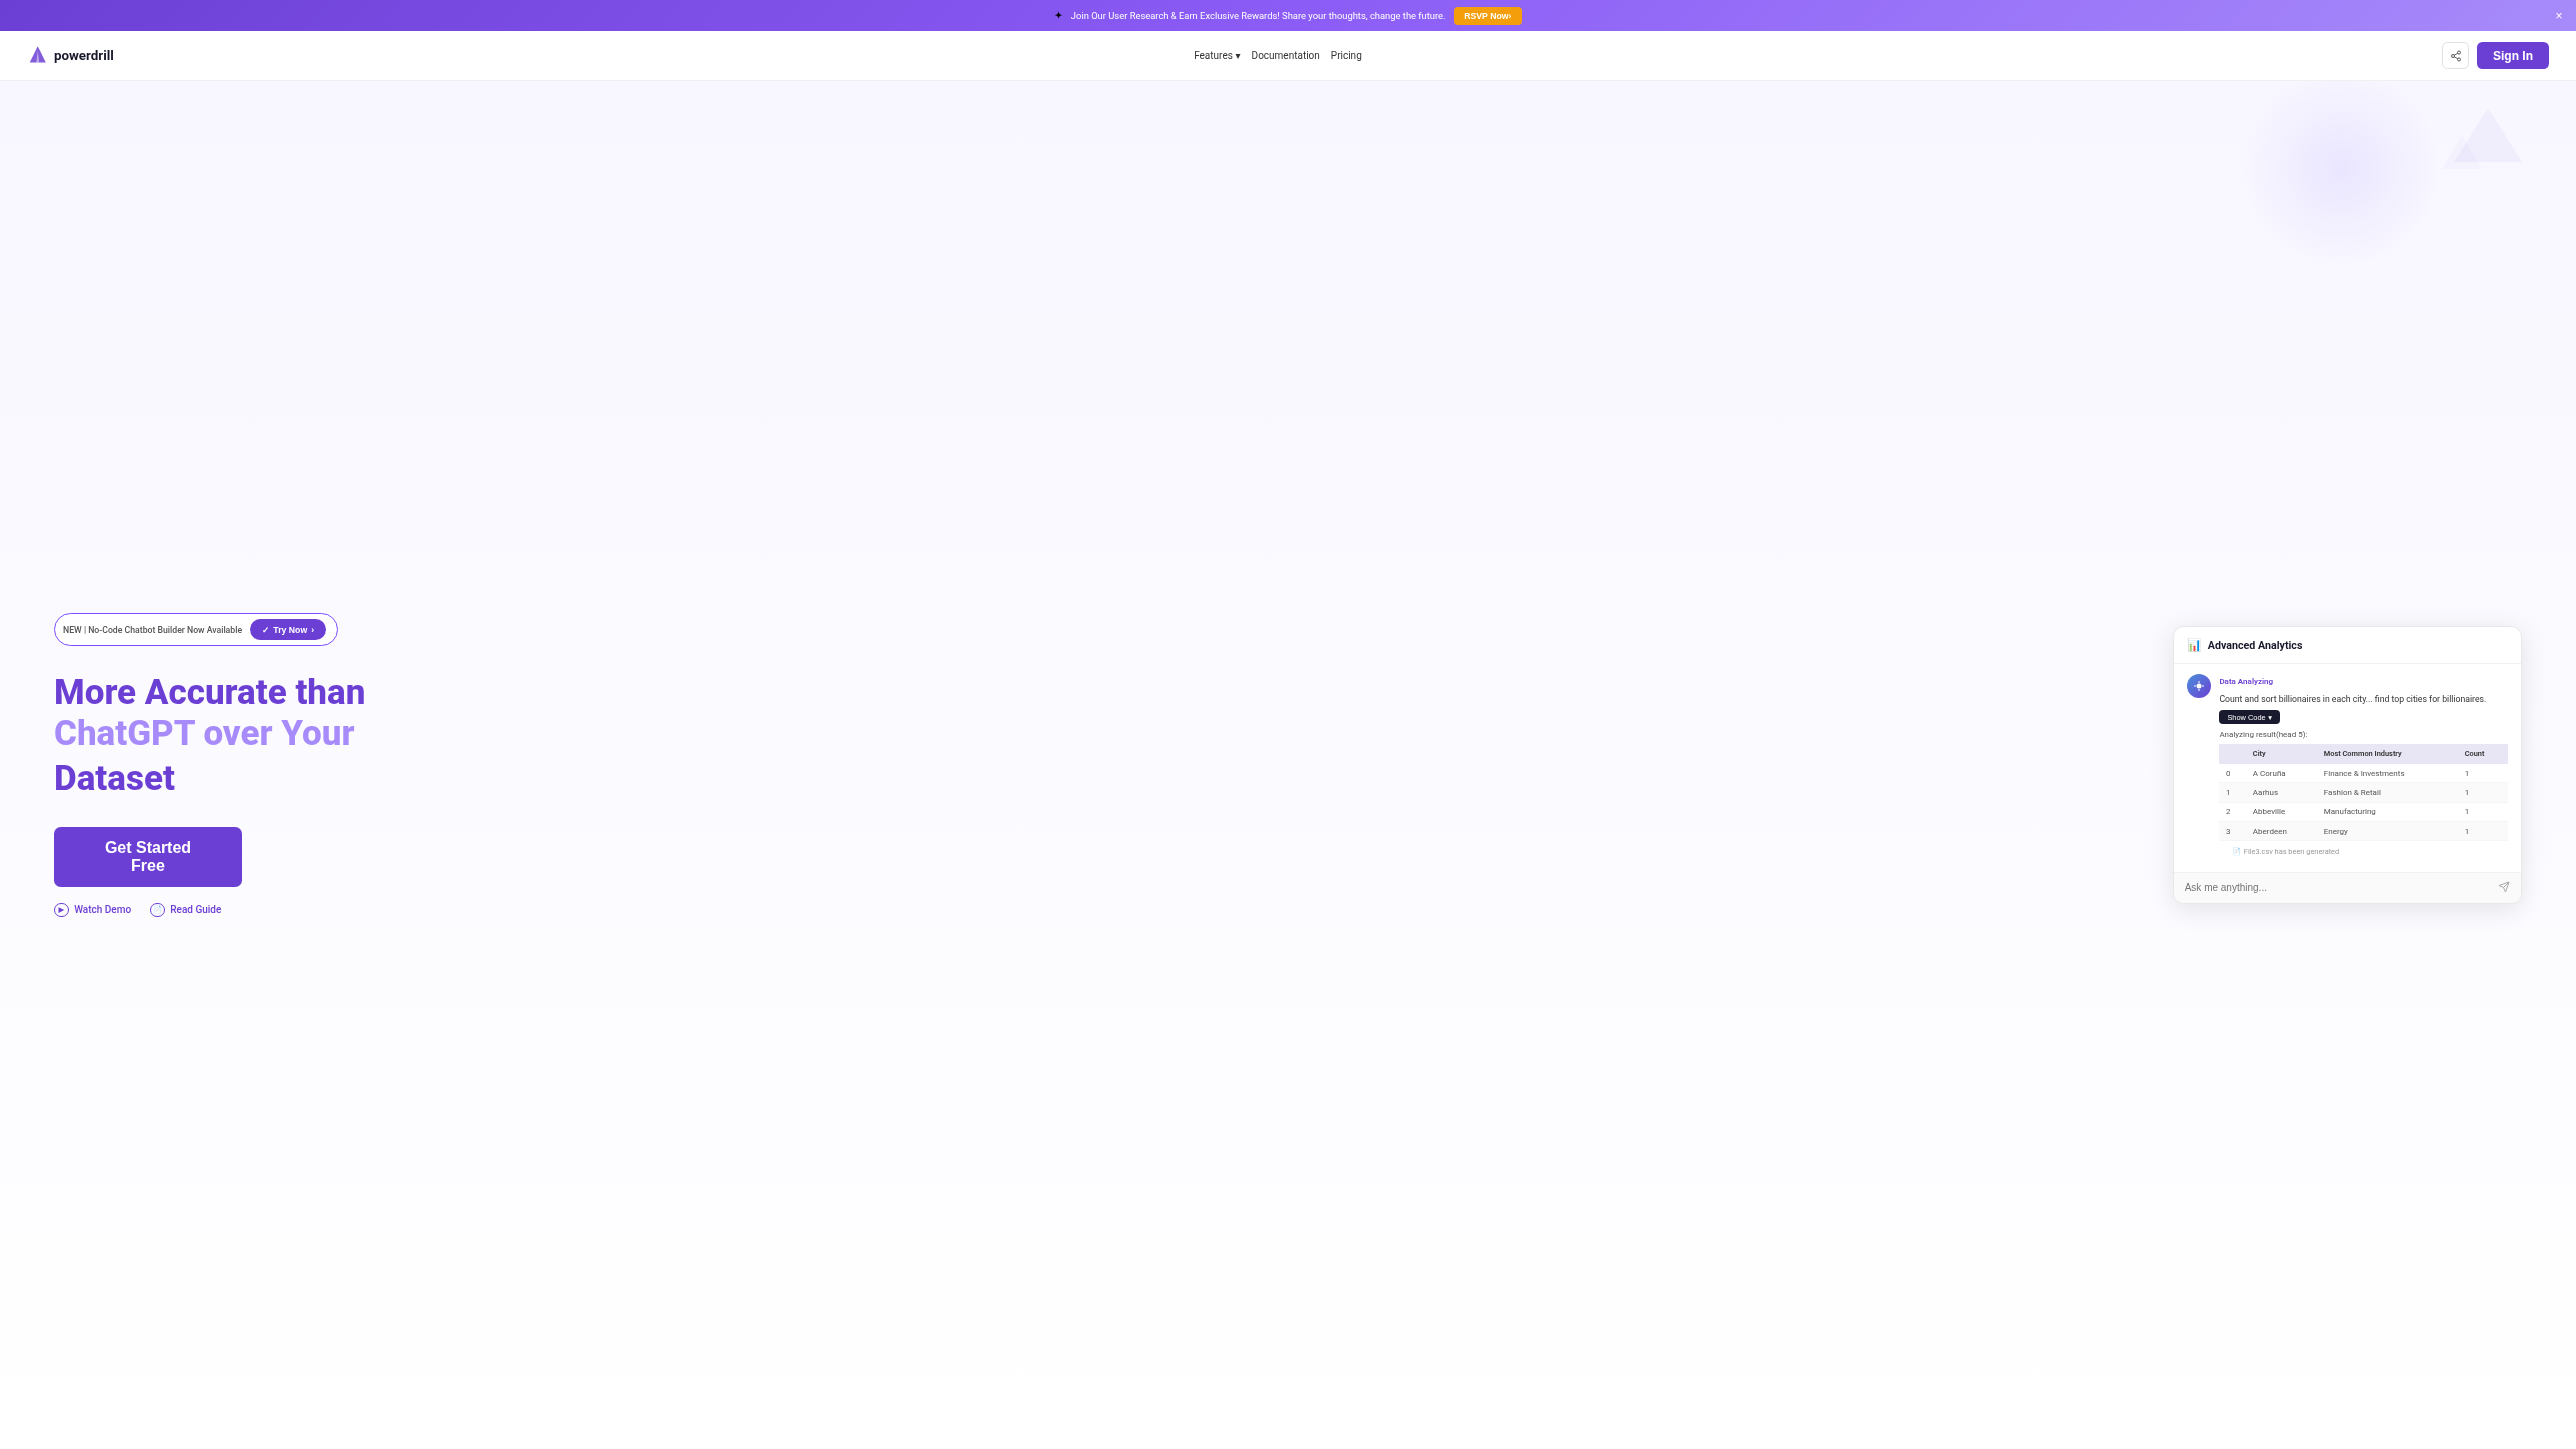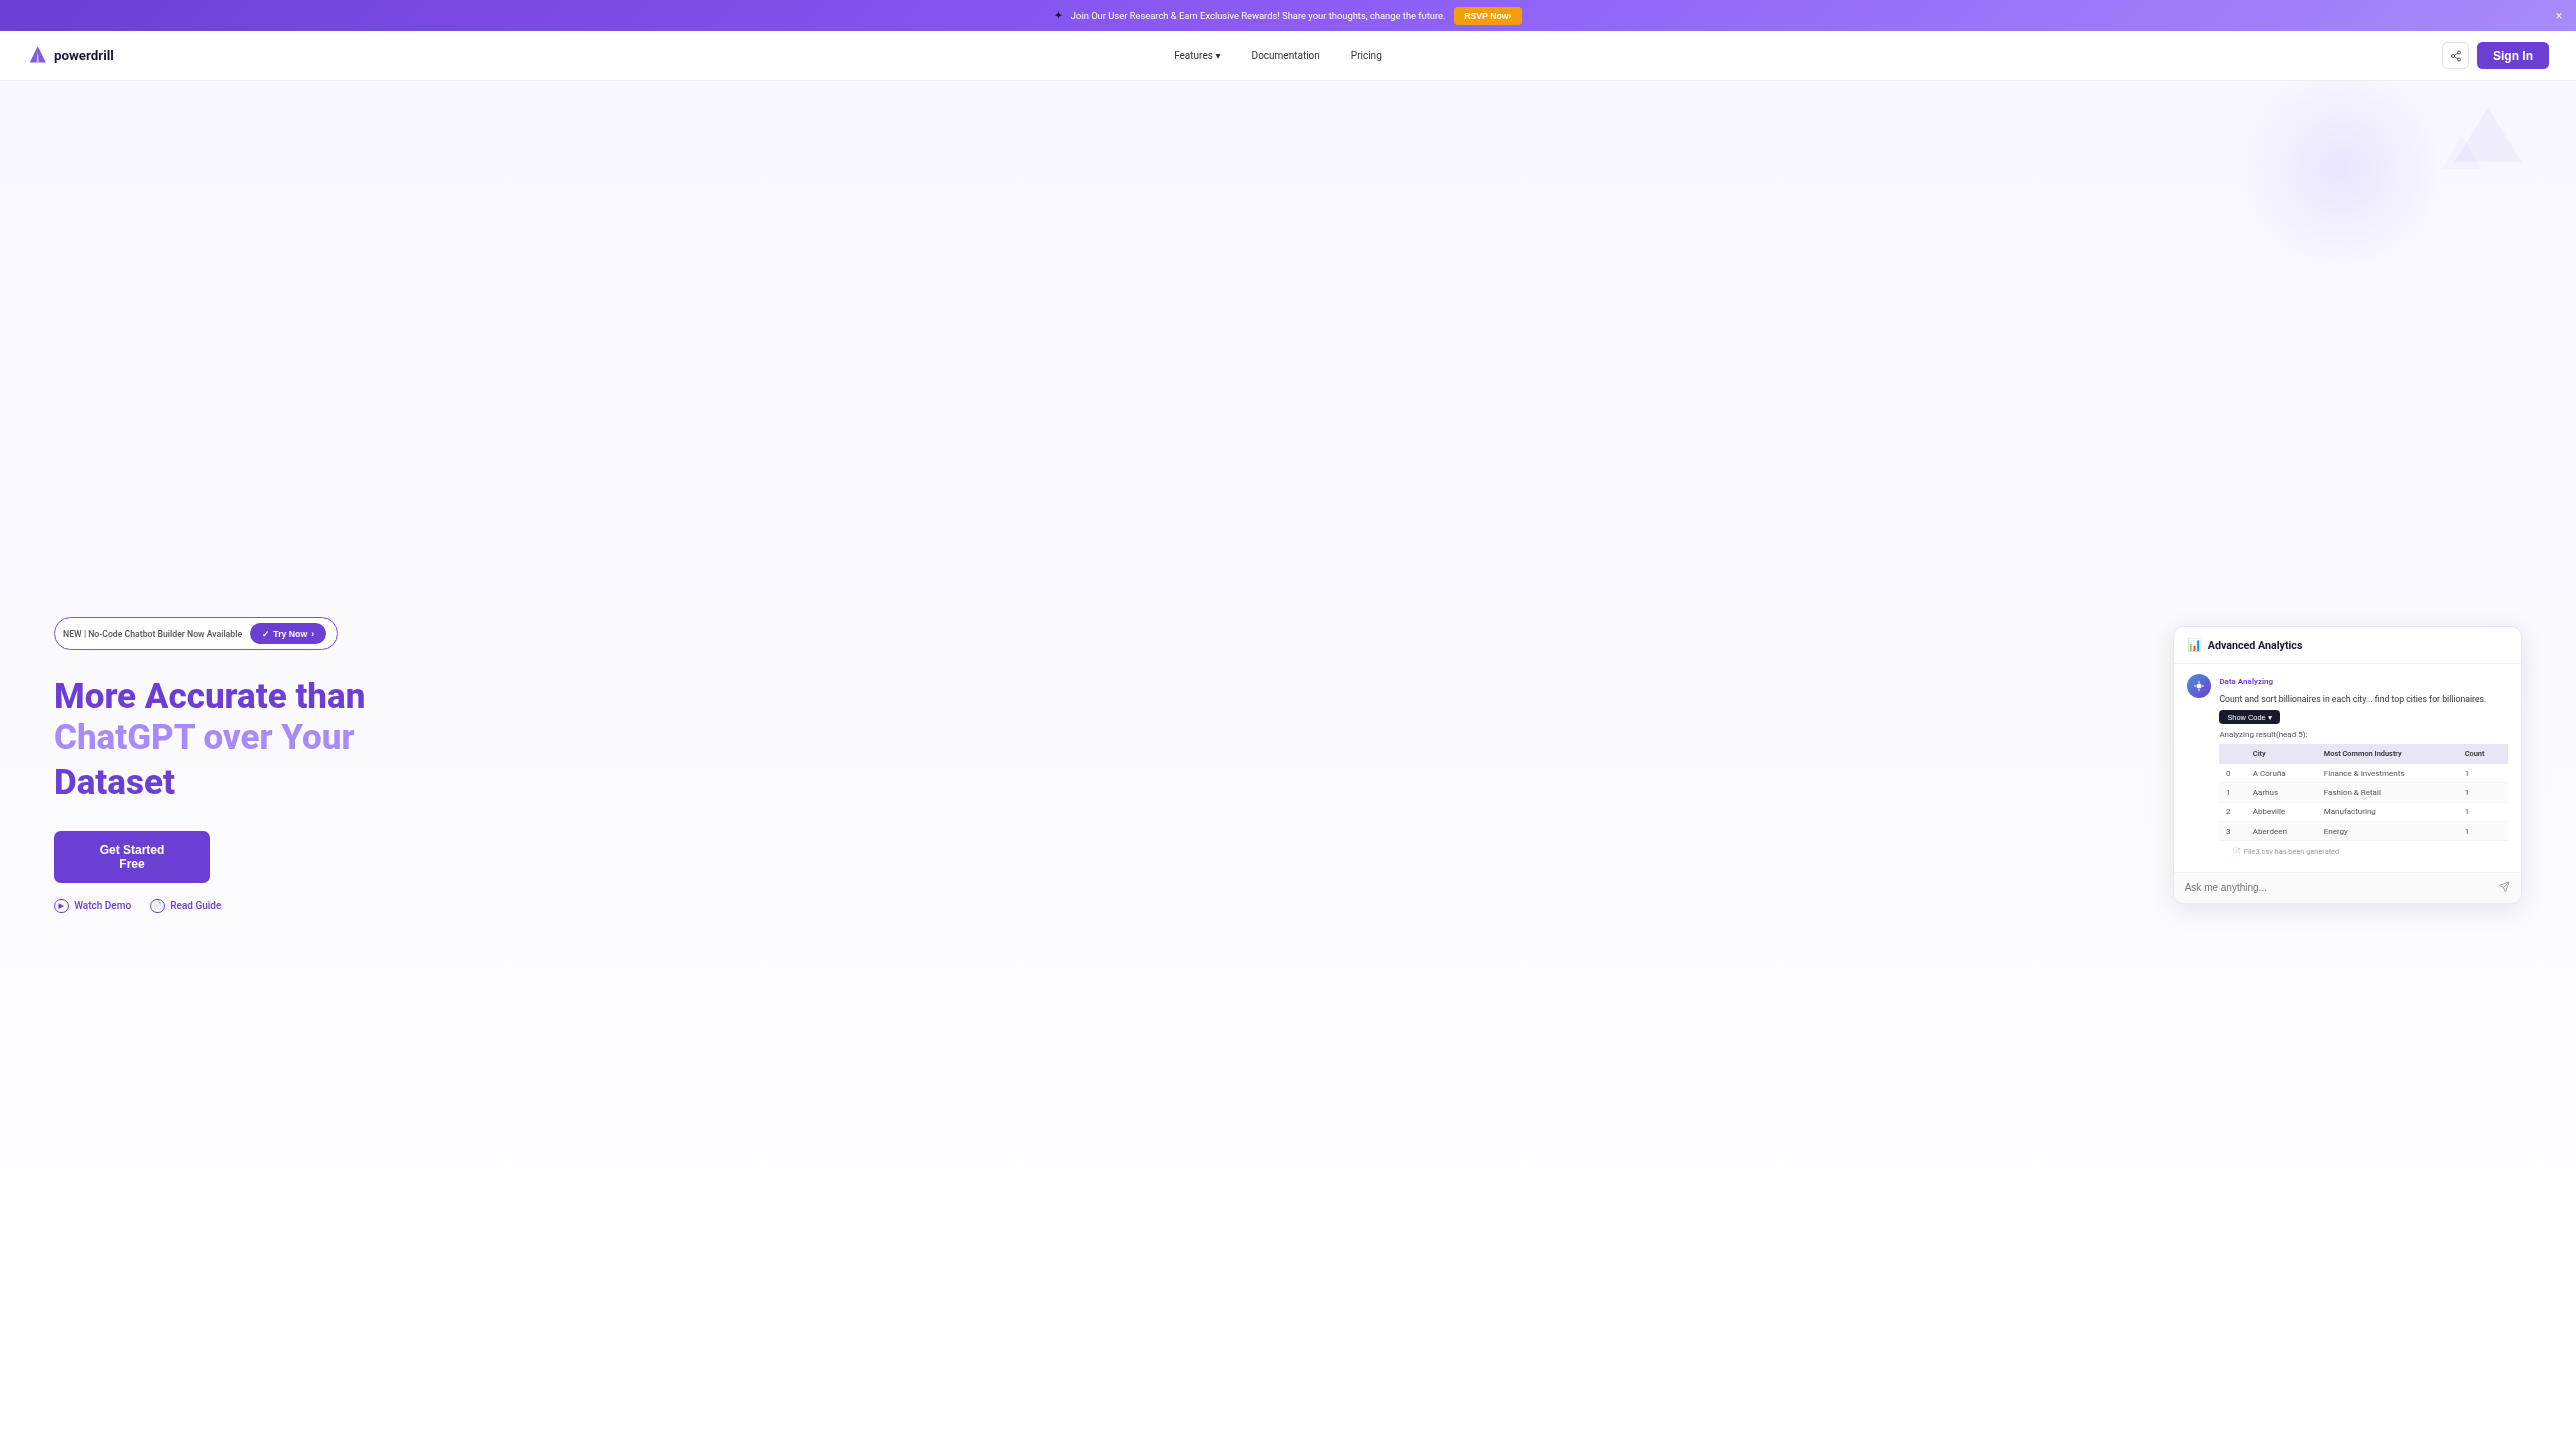--- a/index.html
+++ b/index.html
@@ -63,21 +63,21 @@
       height: 21.5px;
     }
     .logo-text {
       font-size: 13.4px;
       font-weight: 700;
       color: #1a1a2e;
     }
     .nav-links {
       display: flex;
       align-items: center;
-      gap: 31px;
+      gap: 11px;
       list-style: none;
     }
     .nav-links a {
       color: #333;
       text-decoration: none;
       font-size: 10px;
       display: flex;
       align-items: center;
       gap: 2.7px;
     }
@@ -179,27 +179,27 @@
     }
     .hero-title-colored span.lighter {
       color: #a78bfa;
     }
     .get-started-btn {
       background: #6c3fd4;
       color: #fff;
       border: none;
       border-radius: 6.7px;
       padding: 12px 32px;
-      font-size: 12px;
+      font-size: 16px;
       font-weight: 700;
       cursor: pointer;
       margin-top: 27px;
       margin-bottom: 16px;
       display: block;
-      width: 156px;
+      width: 188px;
     }
     .secondary-actions {
       display: flex;
       align-items: center;
       gap: 19px;
       margin-top: 5.4px;
     }
     .secondary-link {
       display: flex;
       align-items: center;

